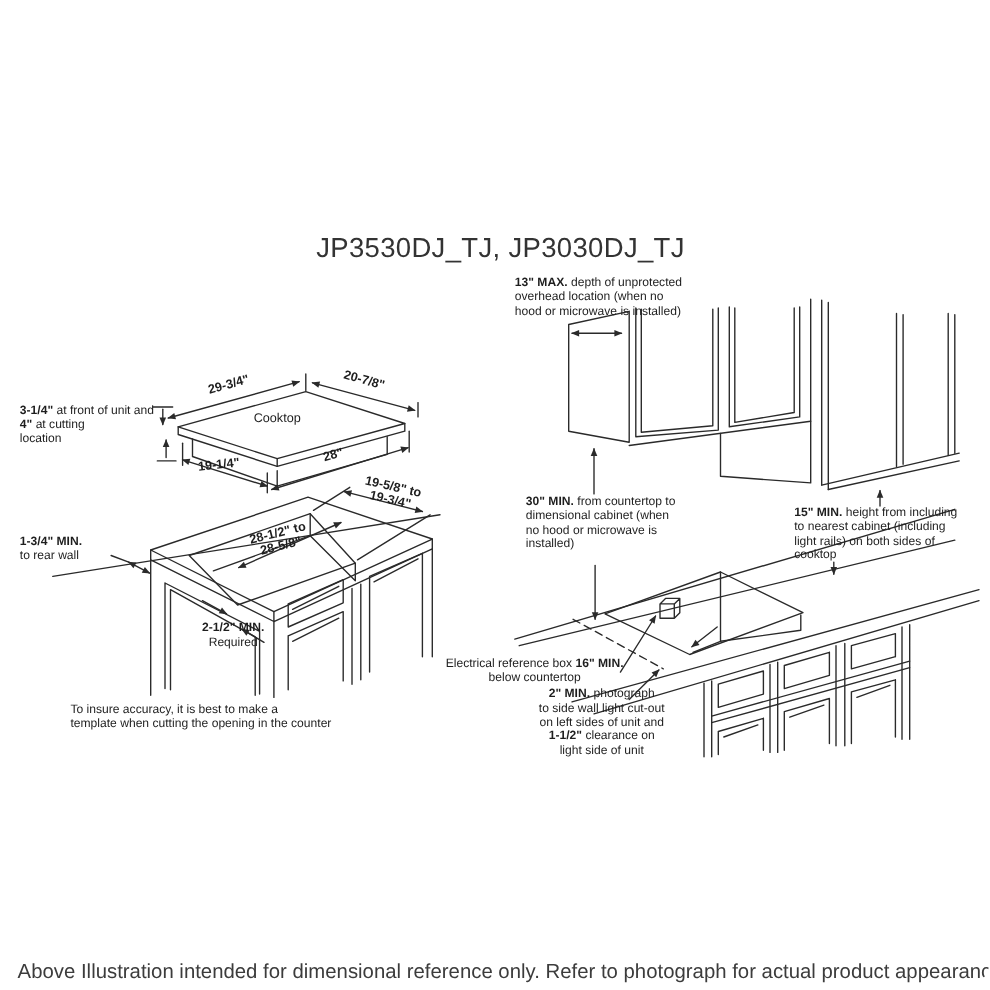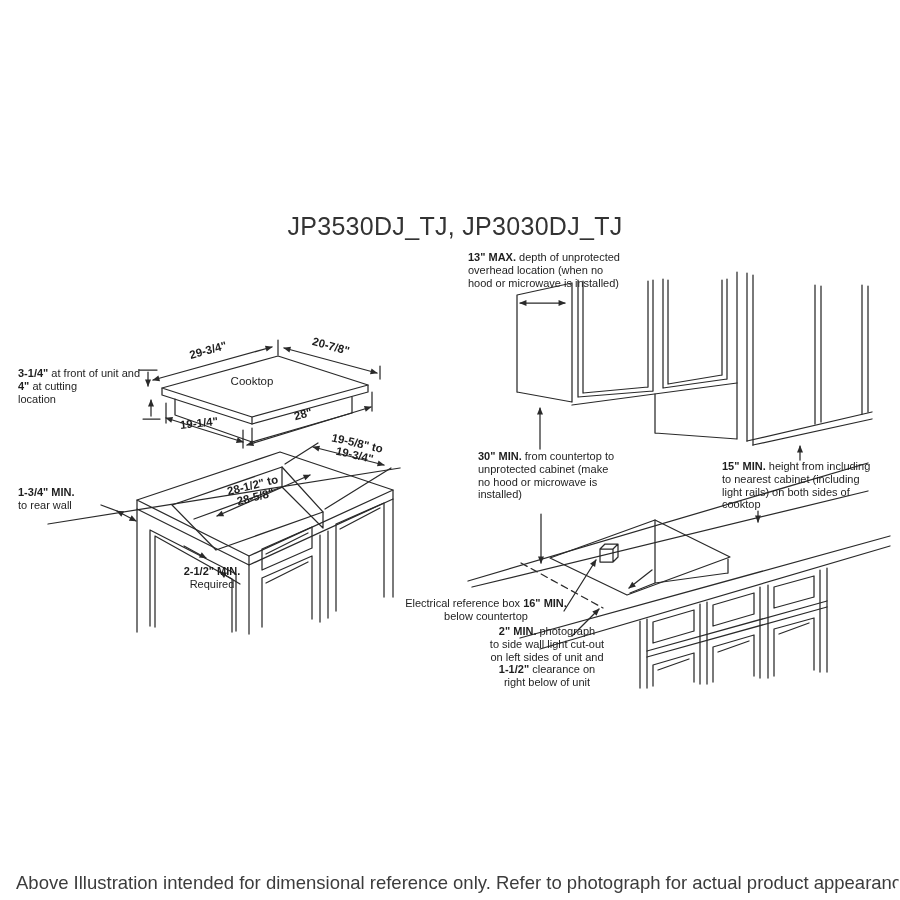--- a/index.html
+++ b/index.html
@@ -157,30 +157,34 @@
   <div class="lbl" style="left:18px;top:486px;">
     <div class="b">1-3/4" MIN.</div>
     <div>to rear wall</div>
   </div>
 
   <div class="lbl ctr" style="left:212px;top:565px;">
     <div class="b">2-1/2" MIN.</div>
     <div>Required</div>
   </div>
 
+  <div class="lbl" style="left:64px;top:639px;">
+    <div>To insure accuracy, it is best to make a</div>
+    <div>template when cutting the opening in the counter</div>
+  </div>
 
   <div class="lbl" style="left:468px;top:251px;width:175px;">
     <div><span class="b">13" MAX.</span><span> depth of unprotected</span></div>
     <div>overhead location (when no</div>
     <div>hood or microwave is installed)</div>
   </div>
 
   <div class="lbl" style="left:478px;top:450px;width:165px;">
     <div><span class="b">30" MIN.</span><span> from countertop to</span></div>
-    <div>unprotected cabinet (make</div>
+    <div>dimensional cabinet (when</div>
     <div>no hood or microwave is</div>
     <div>installed)</div>
   </div>
 
   <div class="lbl" style="left:722px;top:460px;width:172px;">
     <div><span class="b">15" MIN.</span><span> height from including</span></div>
     <div>to nearest cabinet (including</div>
     <div>light rails) on both sides of</div>
     <div>cooktop</div>
   </div>
@@ -188,17 +192,17 @@
   <div class="lbl ctr" style="left:486px;top:597px;white-space:nowrap;">
     <div><span>Electrical reference box </span><span class="b">16" MIN.</span></div>
     <div>below countertop</div>
   </div>
 
   <div class="lbl ctr" style="left:547px;top:625px;white-space:nowrap;">
     <div><span class="b">2" MIN.</span><span> photograph</span></div>
     <div>to side wall light cut-out</div>
     <div>on left sides of unit and</div>
     <div><span class="b">1-1/2"</span><span> clearance on</span></div>
-    <div>right below of unit</div>
+    <div>light side of unit</div>
   </div>
 
   <div id="footer">Above Illustration intended for dimensional reference only. Refer to photograph for actual product appearance.</div>
 </div>
 
 </body></html>

